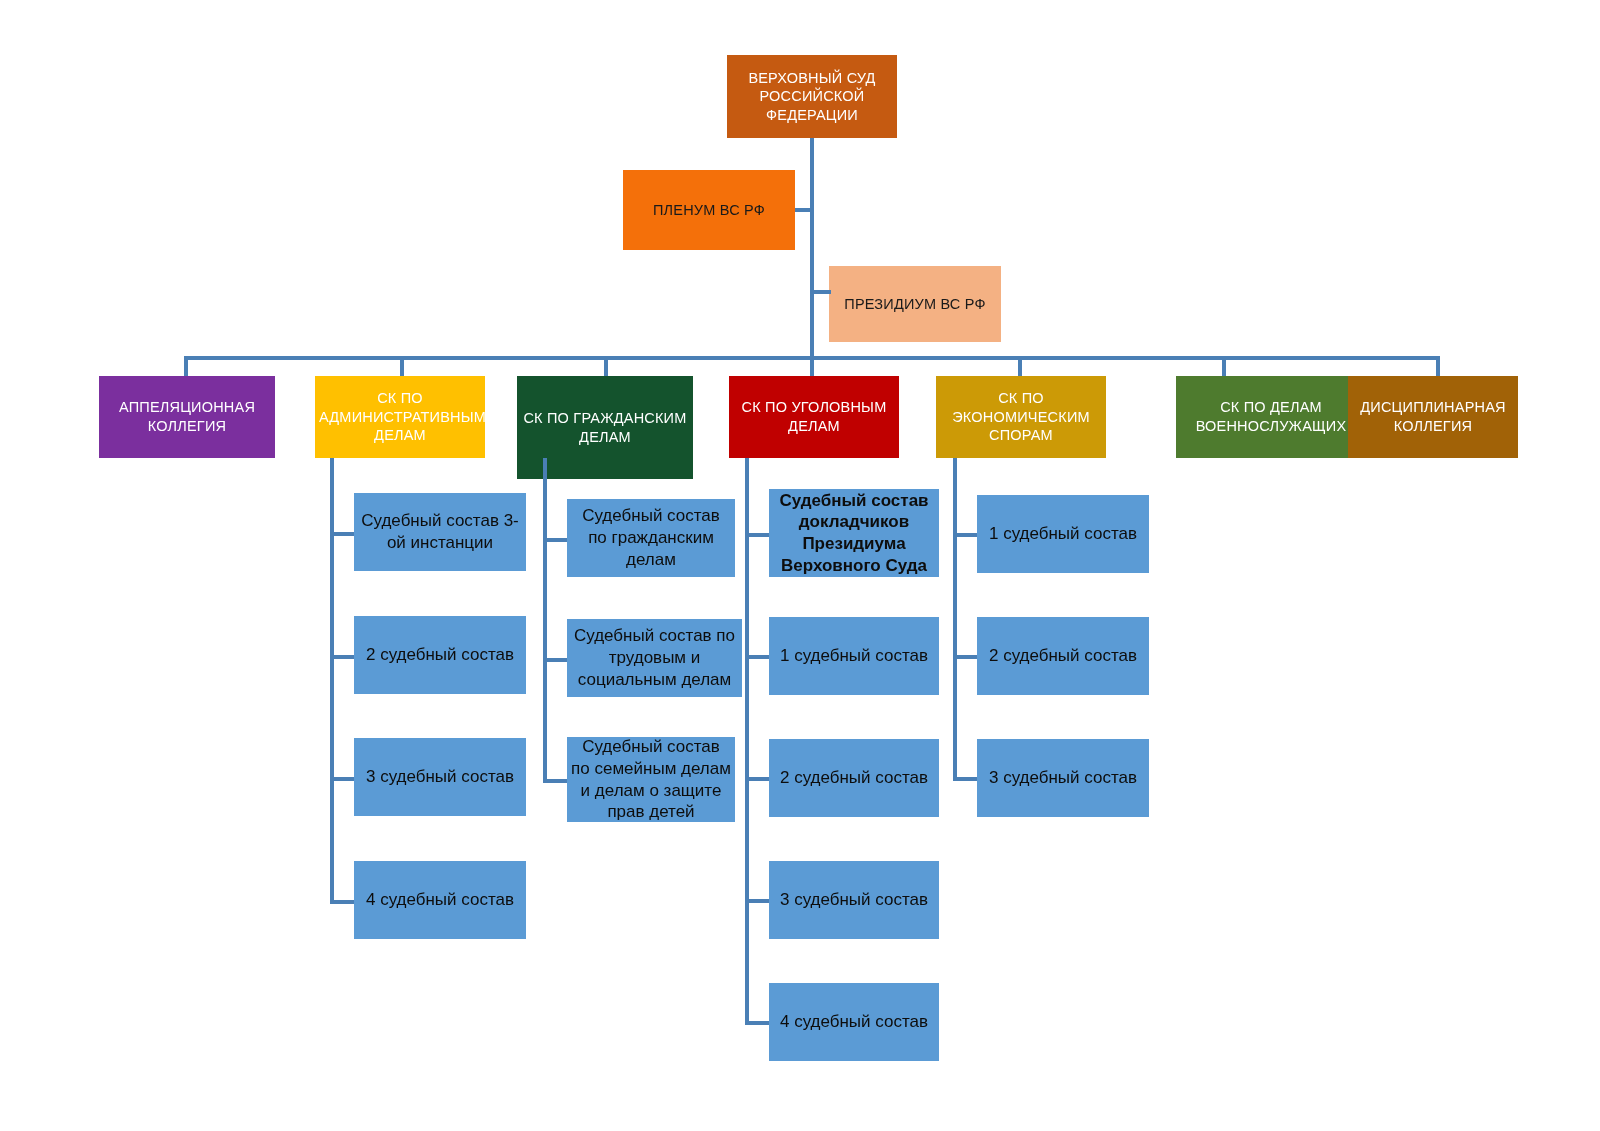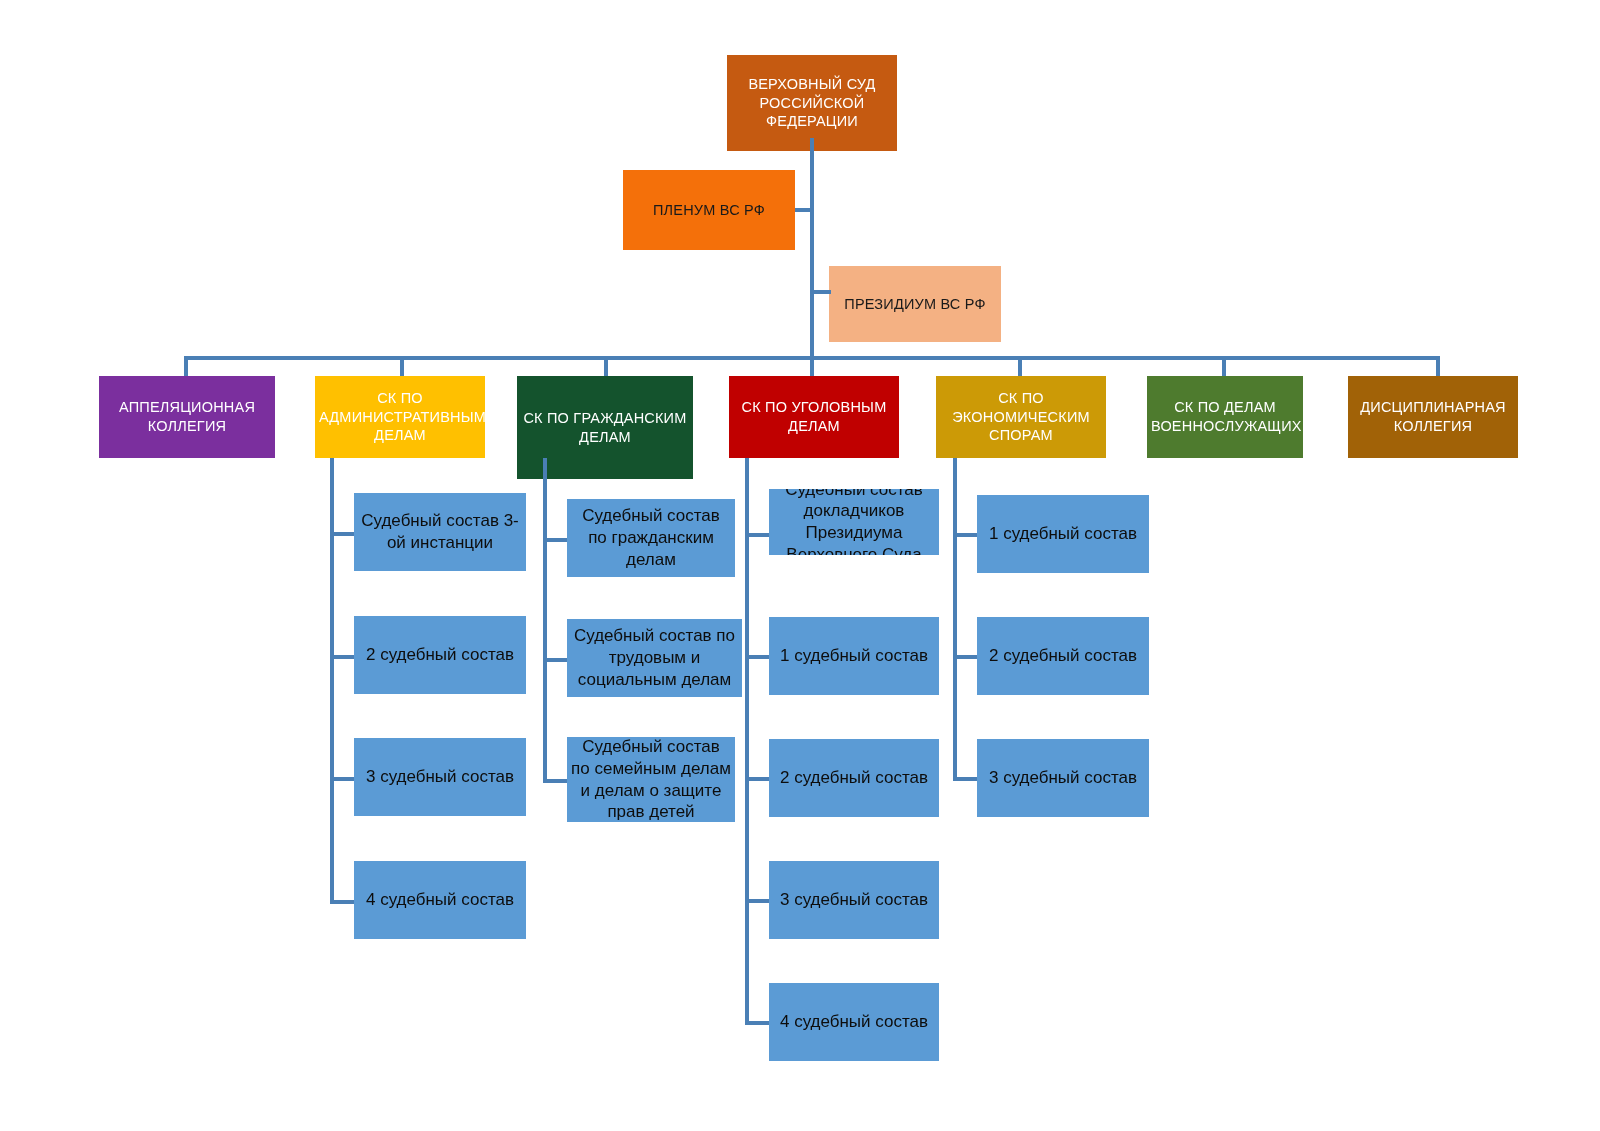--- a/index.html
+++ b/index.html
@@ -60,21 +60,21 @@
     background: #4a7fb5;
   }
   .conn.v { width: 4px; }
   .conn.h { height: 4px; }
 </style>
 </head>
 <body>
 
 <div id="chart-canvas">
 
-  <div class="node caps" style="left:727px; top:55px; width:170px; height:96px; background:#C55A11;">
+  <div class="node caps" style="left:727px; top:55px; width:170px; height:83px; background:#C55A11;">
     <span class="label">ВЕРХОВНЫЙ СУД
 РОССИЙСКОЙ
 ФЕДЕРАЦИИ</span>
   </div>
 
   <div class="conn v" style="left:810px; top:138px; height:220px;"></div>
 
   <div class="node caps-dark" style="left:623px; top:170px; width:172px; height:80px; background:#F4700A;">
     <span class="label">ПЛЕНУМ ВС РФ</span>
   </div>
@@ -115,21 +115,21 @@
     <span class="label">СК ПО УГОЛОВНЫМ
 ДЕЛАМ</span>
   </div>
 
   <div class="node caps" style="left:936px; top:376px; width:170px; height:82px; background:#CC9A06;">
     <span class="label">СК ПО
 ЭКОНОМИЧЕСКИМ
 СПОРАМ</span>
   </div>
 
-  <div class="node caps" style="left:1147px; top:376px; width:156px; height:82px; background:#4E7B2E;">
+  <div class="node caps" style="left:1176px; top:376px; width:190px; height:82px; background:#4E7B2E;">
     <span class="label">СК ПО ДЕЛАМ
 ВОЕННОСЛУЖАЩИХ</span>
   </div>
 
   <div class="node caps" style="left:1348px; top:376px; width:170px; height:82px; background:#a16207;">
     <span class="label">ДИСЦИПЛИНАРНАЯ
 КОЛЛЕГИЯ</span>
   </div>
 
   <div class="conn v" style="left:330px; top:458px; height:446px;"></div>
@@ -167,21 +167,21 @@
   </div>
 
   <div class="conn h" style="left:543px; top:779px; width:24px;"></div>
   <div class="node leaf" style="left:567px; top:737px; width:168px; height:85px; background:#5B9BD5;">
     <span class="label">Судебный состав по семейным делам и делам о защите прав детей</span>
   </div>
 
   <div class="conn v" style="left:745px; top:458px; height:563px;"></div>
 
   <div class="conn h" style="left:745px; top:533px; width:24px;"></div>
-  <div class="node leaf" style="left:769px; top:489px; width:170px; height:66px; background:#5B9BD5;">
+  <div class="node leaf" style="left:769px; top:489px; width:170px; height:88px; background:#5B9BD5;font-weight:bold;">
     <span class="label">Судебный состав докладчиков Президиума Верховного Суда</span>
   </div>
 
   <div class="conn h" style="left:745px; top:655px; width:24px;"></div>
   <div class="node leaf" style="left:769px; top:617px; width:170px; height:78px; background:#5B9BD5;">
     <span class="label">1 судебный состав</span>
   </div>
 
   <div class="conn h" style="left:745px; top:777px; width:24px;"></div>
   <div class="node leaf" style="left:769px; top:739px; width:170px; height:78px; background:#5B9BD5;">

